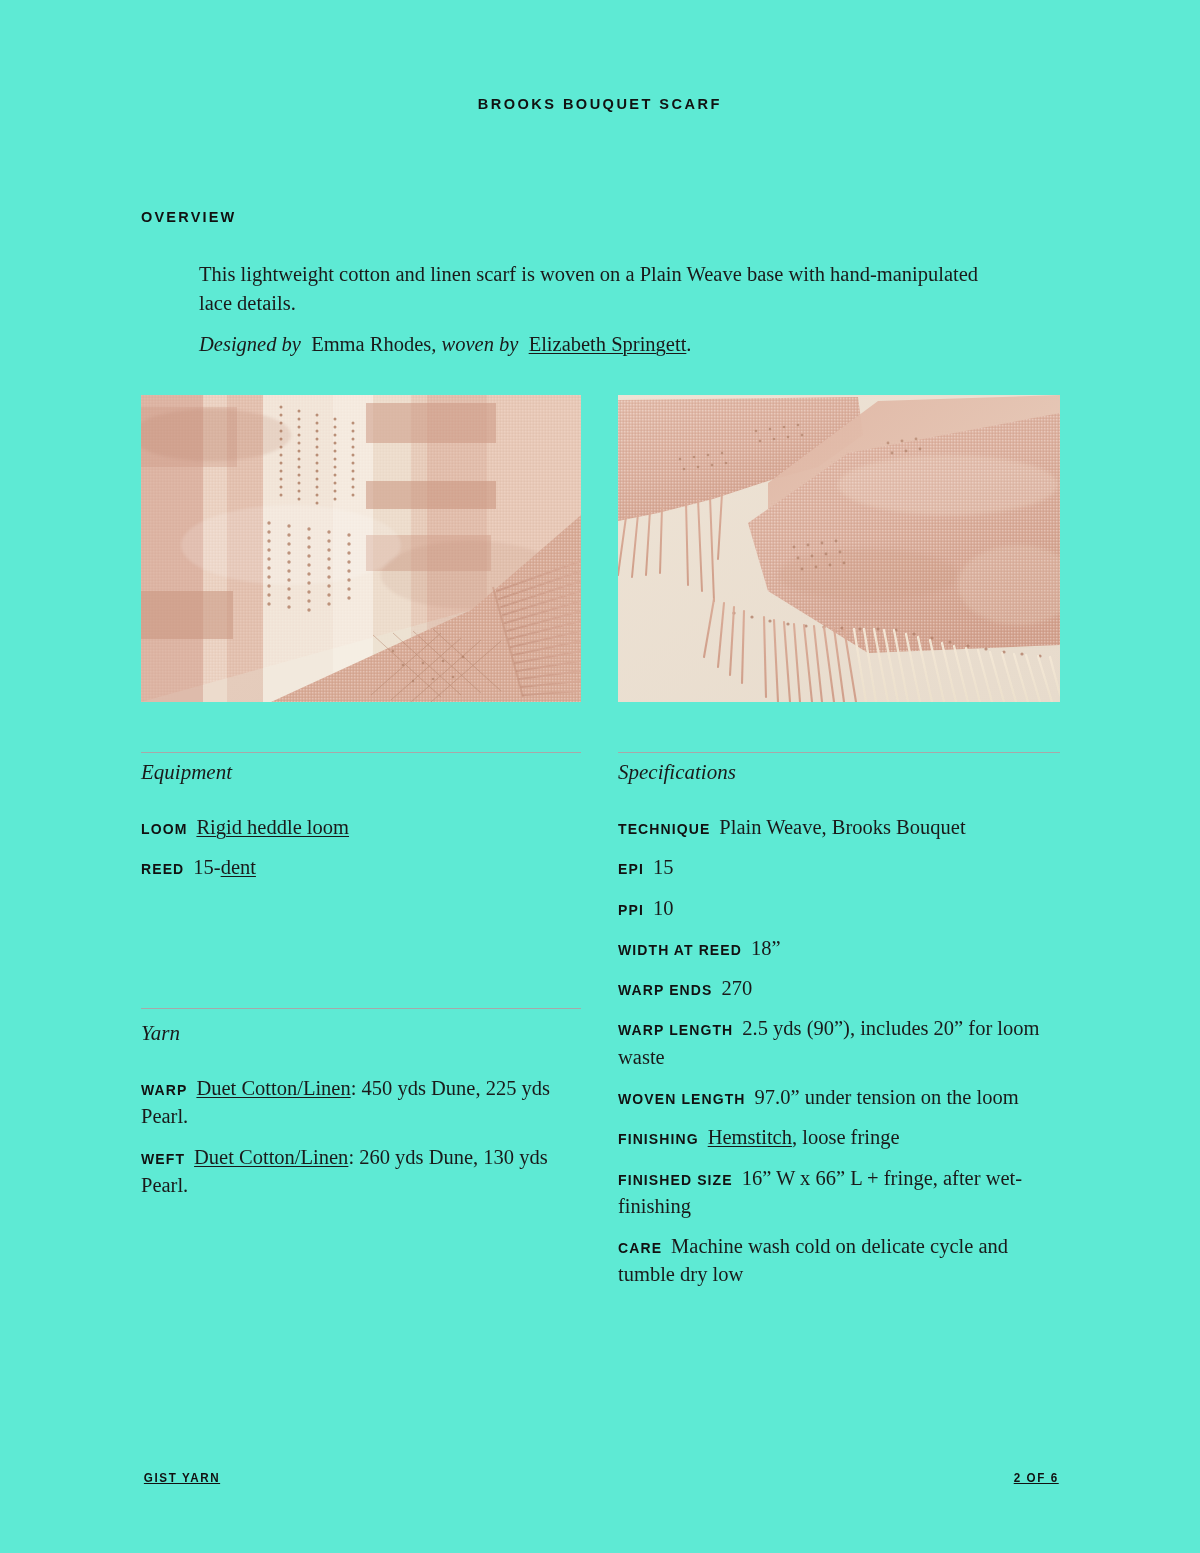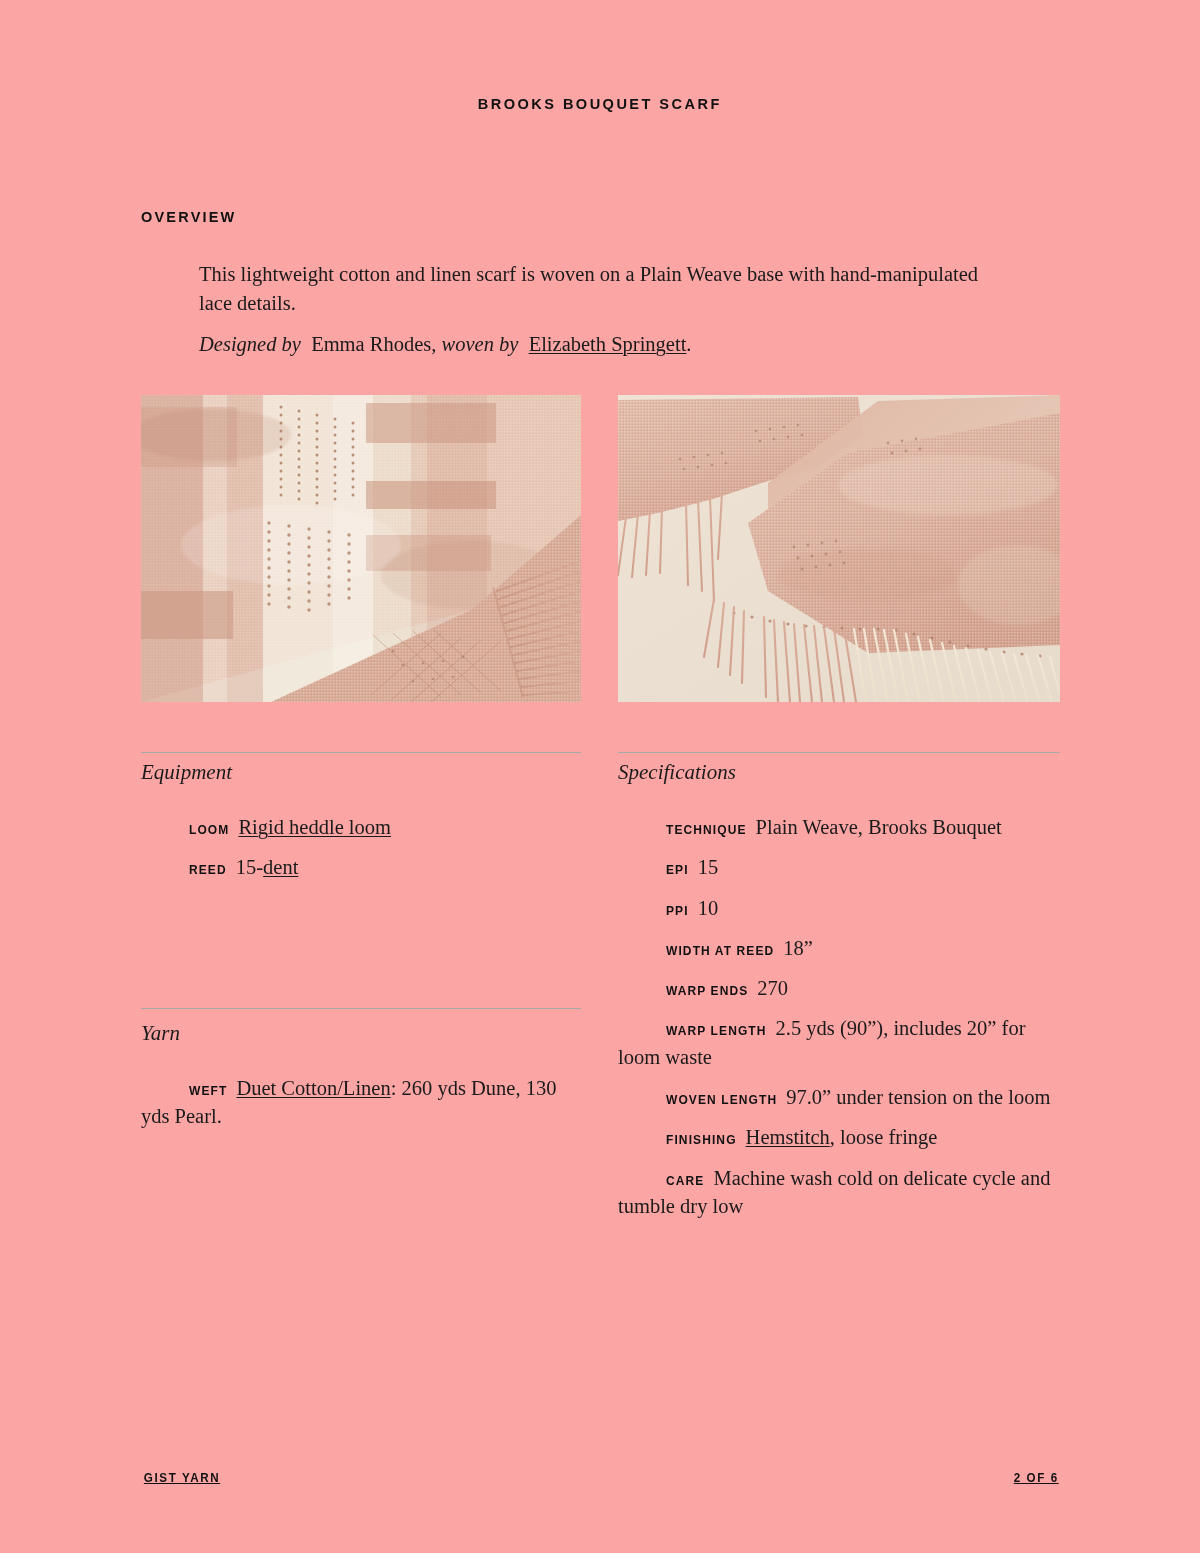--- a/index.html
+++ b/index.html
@@ -12,21 +12,21 @@
     height: 1553px;
     position: relative;
     font-family: "Liberation Serif", "DejaVu Serif", serif;
     color: #111111;
     overflow: hidden;
   }
 
   .page {
     position: absolute;
     inset: 0;
-    background: #fca5a5;
+    background: #5eead4;
   }
 
   
   .doc-header {
     position: absolute;
     top: 95px;
     left: 0;
     width: 1200px;
     text-align: center;
   }
@@ -112,25 +112,24 @@
 
   .spec-row {
     font-size: 20.5px;
     line-height: 1.38;
     color: #1a1a1a;
     margin-bottom: 12px;
   }
   .spec-label {
     font-family: "Liberation Sans", "DejaVu Sans", sans-serif;
     font-weight: 700;
-    font-size: 12px;
+    font-size: 14px;
     letter-spacing: 1.1px;
     color: #111;
     white-space: nowrap;
-    margin-left: 48px;
   }
   .spec-value {
     font-family: "Liberation Serif", "DejaVu Serif", serif;
     font-size: 20.5px;
   }
   .spec-gap { display: inline-block; width: 9px; }
 
   
   .doc-footer {
     position: absolute;
@@ -585,20 +584,23 @@
     <div class="spec-row">
       <span class="spec-label">LOOM</span><span class="spec-gap"></span><span class="spec-value link-underline">Rigid heddle loom</span>
     </div>
     <div class="spec-row">
       <span class="spec-label">REED</span><span class="spec-gap"></span><span class="spec-value">15-</span><span class="spec-value link-underline">dent</span>
     </div>
   </div>
 
   <div class="spec-list" id="yarn-list">
     <div class="spec-row">
+      <span class="spec-label">WARP</span><span class="spec-gap"></span><span class="spec-value link-underline">Duet Cotton/Linen</span><span class="spec-value">: 450 yds Dune, 225 yds Pearl.</span>
+    </div>
+    <div class="spec-row">
       <span class="spec-label">WEFT</span><span class="spec-gap"></span><span class="spec-value link-underline">Duet Cotton/Linen</span><span class="spec-value">: 260 yds Dune, 130 yds Pearl.</span>
     </div>
   </div>
 
   <div class="spec-list" id="spec-list">
     <div class="spec-row">
       <span class="spec-label">TECHNIQUE</span><span class="spec-gap"></span><span class="spec-value">Plain Weave, Brooks Bouquet</span>
     </div>
     <div class="spec-row">
       <span class="spec-label">EPI</span><span class="spec-gap"></span><span class="spec-value">15</span>
@@ -613,20 +615,23 @@
       <span class="spec-label">WARP ENDS</span><span class="spec-gap"></span><span class="spec-value">270</span>
     </div>
     <div class="spec-row">
       <span class="spec-label">WARP LENGTH</span><span class="spec-gap"></span><span class="spec-value">2.5 yds (90”), includes 20” for loom waste</span>
     </div>
     <div class="spec-row">
       <span class="spec-label">WOVEN LENGTH</span><span class="spec-gap"></span><span class="spec-value">97.0” under tension on the loom</span>
     </div>
     <div class="spec-row">
       <span class="spec-label">FINISHING</span><span class="spec-gap"></span><span class="spec-value link-underline">Hemstitch</span><span class="spec-value">, loose fringe</span>
+    </div>
+    <div class="spec-row">
+      <span class="spec-label">FINISHED SIZE</span><span class="spec-gap"></span><span class="spec-value">16” W x 66” L + fringe, after wet-finishing</span>
     </div>
     <div class="spec-row">
       <span class="spec-label">CARE</span><span class="spec-gap"></span><span class="spec-value">Machine wash cold on delicate cycle and tumble dry low</span>
     </div>
   </div>
 
   <div class="doc-footer">
     <span>GIST YARN</span>
     <span>2 OF 6</span>
   </div>

